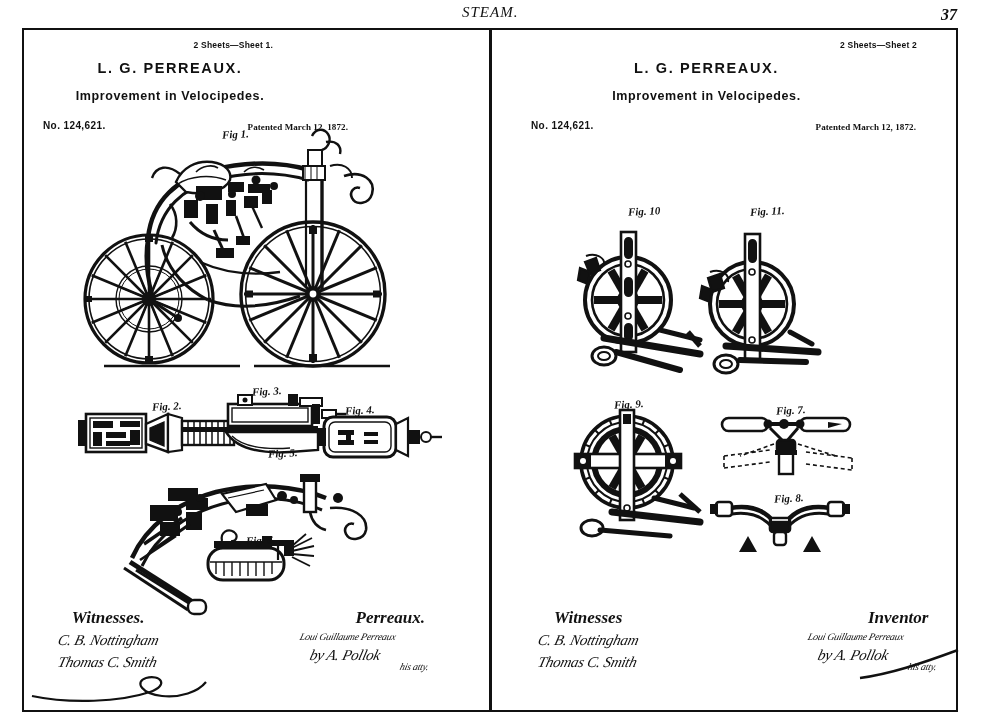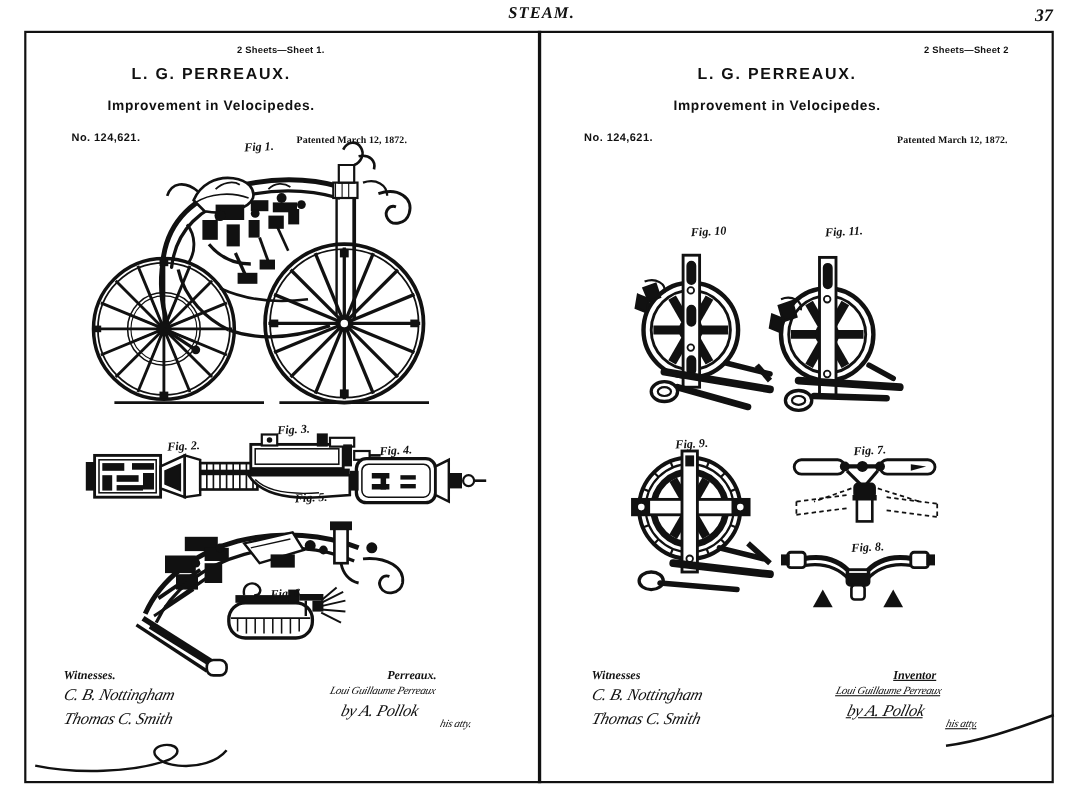--- a/index.html
+++ b/index.html
@@ -9,21 +9,21 @@
     font-family:"Liberation Sans", sans-serif;
     overflow:hidden;
     position:relative;
   }
   .page{position:absolute;inset:0;}
 
   
   .runhead{
     position:absolute;left:462px;top:4px;
     font-family:"Liberation Serif", serif;
-    font-style:italic;font-weight:bold;
+    font-style:italic;font-weight:normal;
     font-size:15px;letter-spacing:1px;color:#111;
   }
   .folio{
     position:absolute;left:941px;top:6px;
     font-family:"Liberation Serif", serif;
     font-style:italic;font-weight:bold;
     font-size:16px;color:#111;
   }
 
   
@@ -34,21 +34,21 @@
     box-sizing:border-box;
     background:#fff;
   }
   .divider{
     position:absolute;left:489px;top:28px;
     width:2.5px;height:684px;background:#111;
   }
 
   
   .sheet{position:absolute;top:28px;height:684px;box-sizing:border-box;}
-  .sheet.left{left:32px;width:380px;}
+  .sheet.left{left:10px;width:380px;}
   .sheet.right{left:491px;width:467px;}
 
   .sheetnum{
     position:absolute;top:12px;
     font-size:8.5px;font-weight:bold;color:#111;
     letter-spacing:0.2px;font-family:"Liberation Sans",sans-serif;
   }
   .sheet.left .sheetnum{right:117px;}
   .sheet.right .sheetnum{right:41px;text-align:center;}
 
@@ -87,22 +87,23 @@
     font-style:italic;font-weight:bold;
     font-size:11px;color:#111;
     white-space:nowrap;
     transform:rotate(-3deg);
   }
 
   
   .sigblock{position:absolute;}
   .sighead{
     font-family:"Liberation Serif", serif;
-    font-style:italic;font-weight:bold;font-size:11px;color:#111;
+    font-style:italic;font-weight:bold;font-size:17px;color:#111;
     margin-bottom:2px;
+    text-align:center;
   }
   .sigline{
     font-family:"Liberation Serif", serif;
     font-style:italic;font-size:15px;color:#111;
     white-space:nowrap;
     transform:skewX(-14deg);
     transform-origin:left center;
     line-height:1.45;
     letter-spacing:-0.3px;
   }
@@ -606,21 +607,21 @@
     <div class="sigline" style="margin-left:10px;">by A. Pollok</div>
     <div class="sigline small" style="margin-left:100px;margin-top:-6px;">his atty.</div>
   </div>
 
   <div class="sigblock" style="left:496px;top:608px;margin-left:42px;">
     <div class="sighead">Witnesses</div>
     <div class="sigline">C. B. Nottingham</div>
     <div class="sigline">Thomas C. Smith</div>
   </div>
 
-  <div class="sigblock" style="left:760px;top:608px;text-decoration:underline;">
+  <div class="sigblock" style="left:808px;top:608px;">
     <div class="sighead" style="margin-left:52px;">Inventor</div>
     <div class="sigline small">Loui Guillaume Perreaux</div>
     <div class="sigline" style="margin-left:10px;">by A. Pollok</div>
     <div class="sigline small" style="margin-left:100px;margin-top:-6px;">his atty.</div>
   </div>
   <svg class="sigflourish" style="left:860px;top:648px;" width="110" height="40">
     <path d="M0,30 C30,26 60,16 98,2" fill="none" stroke="#111" stroke-width="2.4"></path>
   </svg>
 
 </div>

